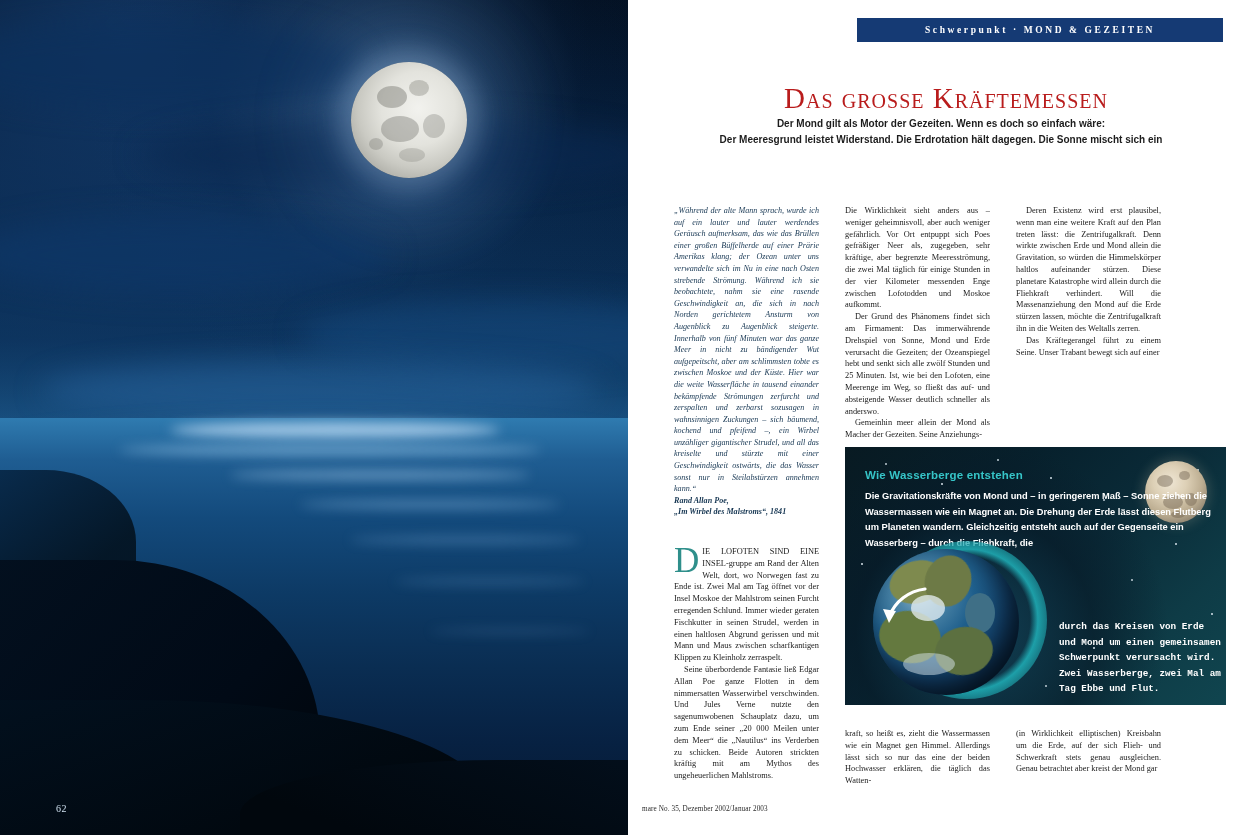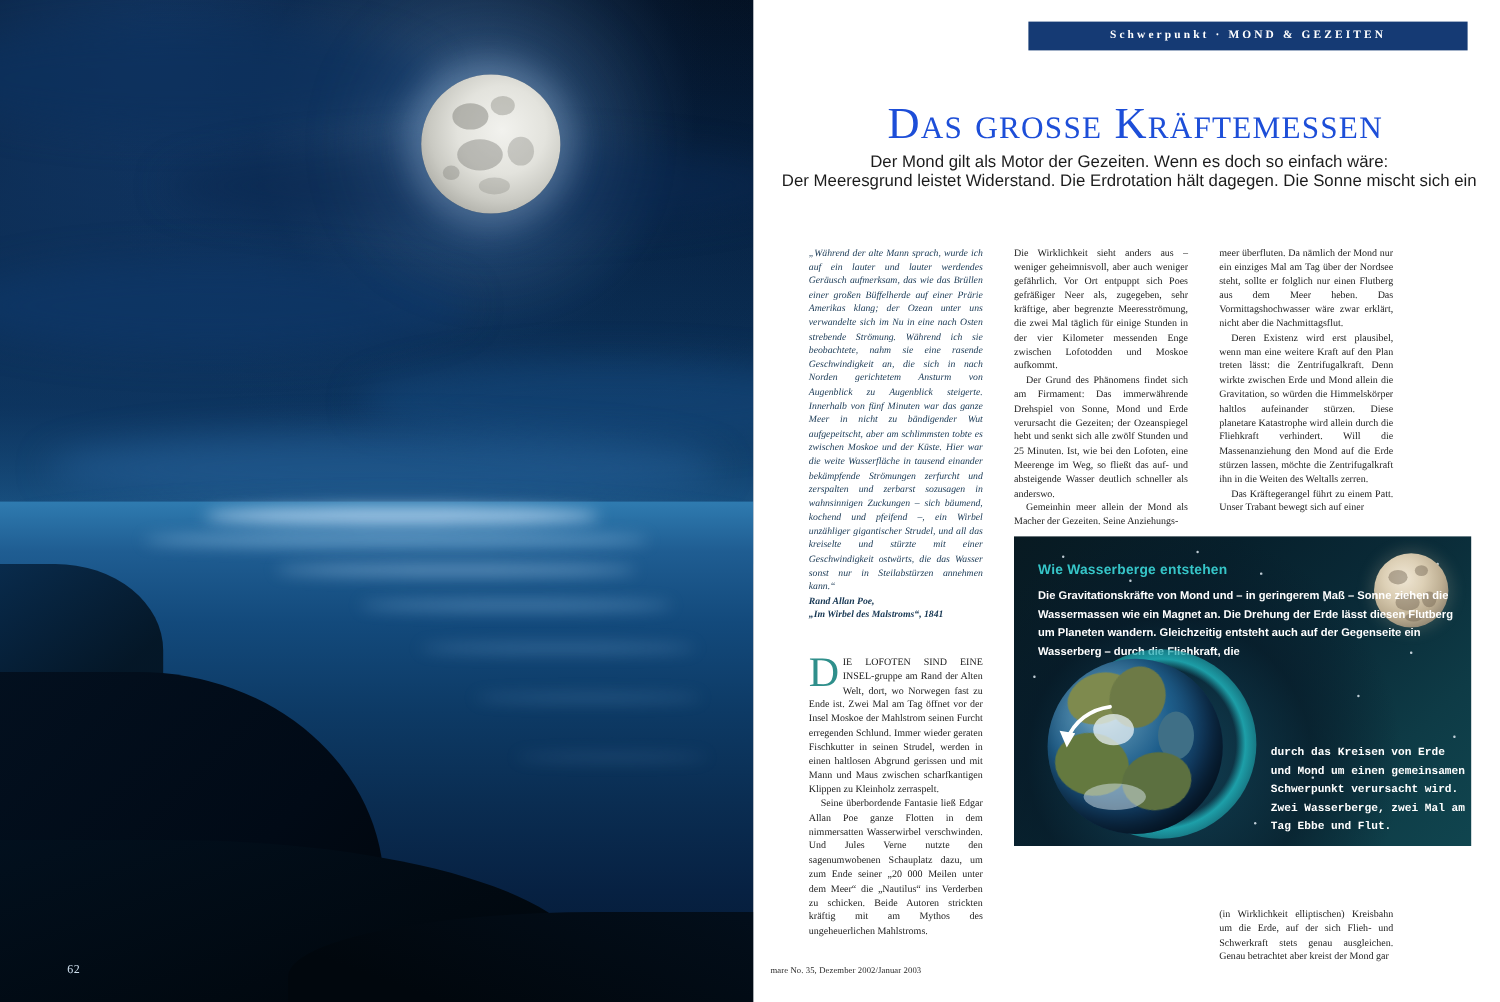--- a/index.html
+++ b/index.html
@@ -99,30 +99,30 @@
     font-family:"Liberation Serif", serif;
     font-size:9.5px;font-weight:bold;letter-spacing:2.6px;
     display:flex;align-items:center;justify-content:center;
     text-transform:none;
   }
 
   .headline{
     position:absolute;left:40px;top:82px;width:556px;
     text-align:center;
     font-family:"Liberation Serif", serif;
-    font-size:37px;letter-spacing:1px;color:#1d4ed8;
+    font-size:29px;letter-spacing:1px;color:#b91c1c;
     font-variant:small-caps;
     white-space:nowrap;
   }
 
   .deck{
-    position:absolute;left:18px;top:126px;width:590px;
+    position:absolute;left:18px;top:116px;width:590px;
     text-align:center;
     font-family:"Liberation Sans", sans-serif;
-    font-size:14px;font-weight:normal;color:#1c1c1c;line-height:16px;
+    font-size:10px;font-weight:bold;color:#1c1c1c;line-height:16px;
   }
 
   .byline{
     position:absolute;left:48px;top:182px;width:420px;
     font-family:"Liberation Serif", serif;
     font-style:italic;font-size:9.6px;color:#222;
   }
   .byline .sep{display:inline-block;width:74px;}
 
   .cols{position:absolute;left:46px;top:205px;width:552px;height:600px;}
@@ -161,21 +161,21 @@
     margin:1px 3px -2px 0;
   }
 
   
   .col-lower{
     position:absolute;top:523px;width:145px;
     font-family:"Liberation Serif", serif;
     font-size:8.35px;line-height:11.8px;color:#1a1a1a;text-align:justify;
   }
   .col-lower.l-b{left:171px;}
-  .col-lower.l-c{left:342px;margin-top:28px;}
+  .col-lower.l-c{left:342px;}
 
   
   .info{
     position:absolute;left:217px;top:447px;width:381px;height:258px;
     overflow:hidden;
     background:
       radial-gradient(circle at 34% 72%, rgba(20,70,92,0.85) 0%, rgba(7,26,40,0.6) 38%, rgba(3,10,18,0) 62%),
       linear-gradient(135deg,#081a22 0%, #07202c 30%, #0a2b38 55%, #0e3b46 78%, #10454f 100%);
   }
   .star{position:absolute;background:#dfeaf2;border-radius:50%;opacity:.85;}
@@ -309,25 +309,25 @@
         <div class="body-col" style="text-indent:10px;margin-top:0">Seine überbordende Fantasie ließ Edgar Allan Poe ganze Flotten in dem nimmersatten Wasserwirbel verschwinden. Und Jules Verne nutzte den sagenumwobenen Schauplatz dazu, um zum Ende seiner „20 000 Meilen unter dem Meer“ die „Nautilus“ ins Verderben zu schicken. Beide Autoren strickten kräftig mit am Mythos des ungeheuerlichen Mahlstroms.</div>
       </div>
 
       <div class="col c-b">
         <div class="body-col">Die Wirklichkeit sieht anders aus – weniger geheimnisvoll, aber auch weniger gefährlich. Vor Ort entpuppt sich Poes gefräßiger Neer als, zugegeben, sehr kräftige, aber begrenzte Meeresströmung, die zwei Mal täglich für einige Stunden in der vier Kilometer messenden Enge zwischen Lofotodden und Moskoe aufkommt.</div>
         <div class="body-col" style="text-indent:10px">Der Grund des Phänomens findet sich am Firmament: Das immerwährende Drehspiel von Sonne, Mond und Erde verursacht die Gezeiten; der Ozeanspiegel hebt und senkt sich alle zwölf Stunden und 25 Minuten. Ist, wie bei den Lofoten, eine Meerenge im Weg, so fließt das auf- und absteigende Wasser deutlich schneller als anderswo.</div>
         <div class="body-col" style="text-indent:10px">Gemeinhin meer allein der Mond als Macher der Gezeiten. Seine Anziehungs-</div>
       </div>
 
       <div class="col c-c">
-        <div class="body-col">meer überfluten. Da nämlich der Mond nur ein einziges Mal am Tag über der Nordsee steht, sollte er folglich nur einen Flutberg aus dem Meer heben. Das Vormittagshochwasser wäre zwar erklärt, nicht aber die Nachmittagsflut.</div>
         <div class="body-col" style="text-indent:10px">Deren Existenz wird erst plausibel, wenn man eine weitere Kraft auf den Plan treten lässt: die Zentrifugalkraft. Denn wirkte zwischen Erde und Mond allein die Gravitation, so würden die Himmelskörper haltlos aufeinander stürzen. Diese planetare Katastrophe wird allein durch die Fliehkraft verhindert. Will die Massenanziehung den Mond auf die Erde stürzen lassen, möchte die Zentrifugalkraft ihn in die Weiten des Weltalls zerren.</div>
-        <div class="body-col" style="text-indent:10px">Das Kräftegerangel führt zu einem Patt. Unser Trabant bewegt sich auf einer</div>
-      </div>
-
+        <div class="body-col" style="text-indent:10px">Das Kräftegerangel führt zu einem Seine. Unser Trabant bewegt sich auf einer</div>
+      </div>
+
+      <div class="col-lower l-b">kraft, so heißt es, zieht die Wassermassen wie ein Magnet gen Himmel. Allerdings lässt sich so nur das eine der beiden Hochwasser erklären, die täglich das Watten-</div>
       <div class="col-lower l-c">(in Wirklichkeit elliptischen) Kreisbahn um die Erde, auf der sich Flieh- und Schwerkraft stets genau ausgleichen. Genau betrachtet aber kreist der Mond gar</div>
     </div>
 
     <div class="info">
       <div class="star" style="left:40px;top:16px;width:2px;height:2px"></div>
       <div class="star" style="left:96px;top:36px;width:1.5px;height:1.5px"></div>
       <div class="star" style="left:152px;top:12px;width:2px;height:2px"></div>
       <div class="star" style="left:205px;top:30px;width:1.5px;height:1.5px"></div>
       <div class="star" style="left:258px;top:52px;width:2px;height:2px"></div>
       <div class="star" style="left:330px;top:96px;width:1.5px;height:1.5px"></div>

